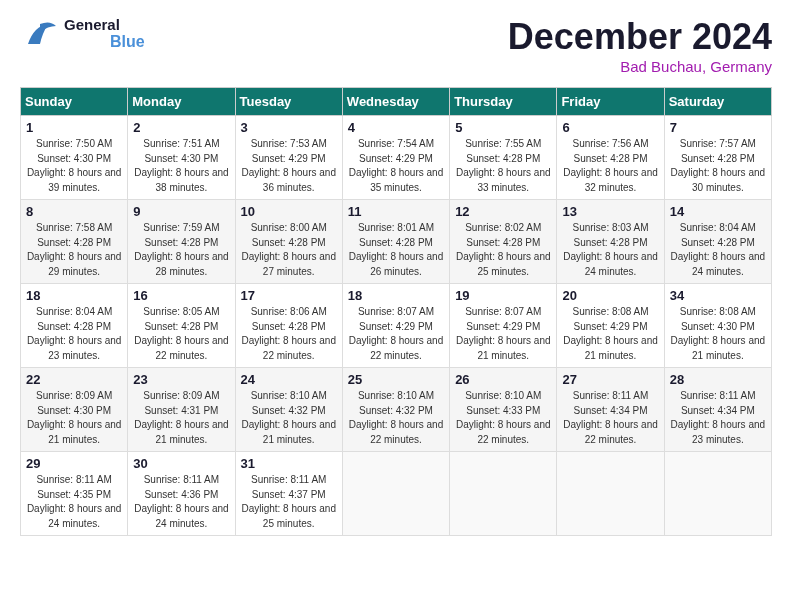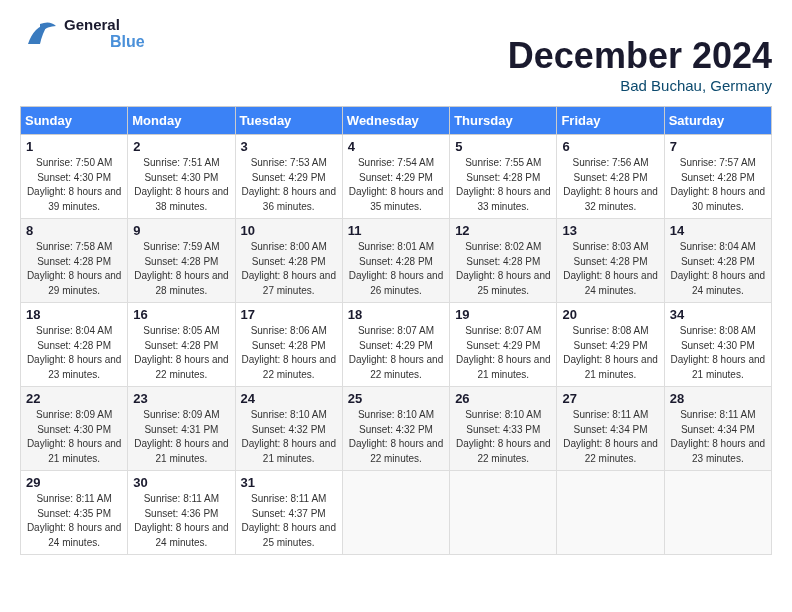--- a/index.html
+++ b/index.html
@@ -11,38 +11,37 @@
       padding: 16px 20px;
     }
     .header-row {
       display: flex;
       justify-content: space-between;
       align-items: flex-start;
       margin-bottom: 12px;
     }
     .title-block {
       text-align: right;
-      margin-top: 19px;
     }
     .month-year {
       font-size: 36px;
       font-weight: bold;
       color: #1a1a2e;
     }
     .location {
       font-size: 15px;
-      color: #0c4a6e;
+      color: #a21caf;
     }
     .calendar {
       width: 100%;
       border-collapse: collapse;
       table-layout: fixed;
     }
     .calendar th {
-      background: #3b82f6;
+      background: #0f766e;
       color: #fff;
       font-size: 13px;
       font-weight: bold;
       padding: 6px 4px;
       text-align: left;
       border: 1px solid #ccc;
     }
     .calendar td {
       border: 1px solid #ddd;
       vertical-align: top;

